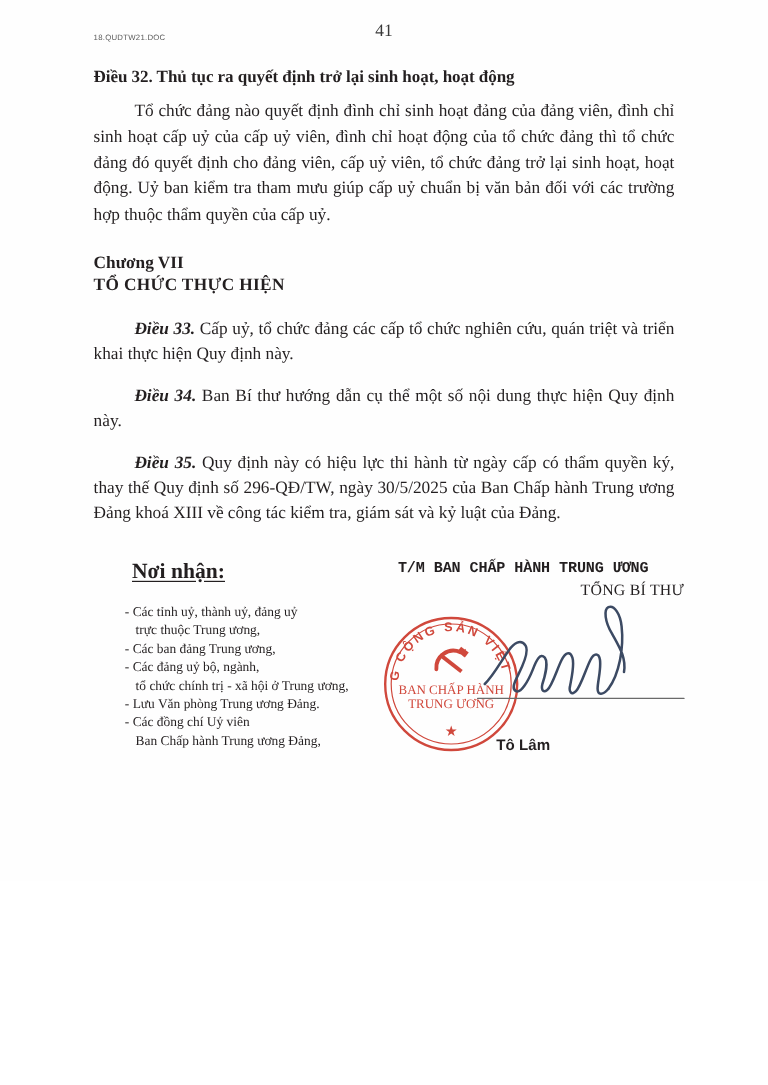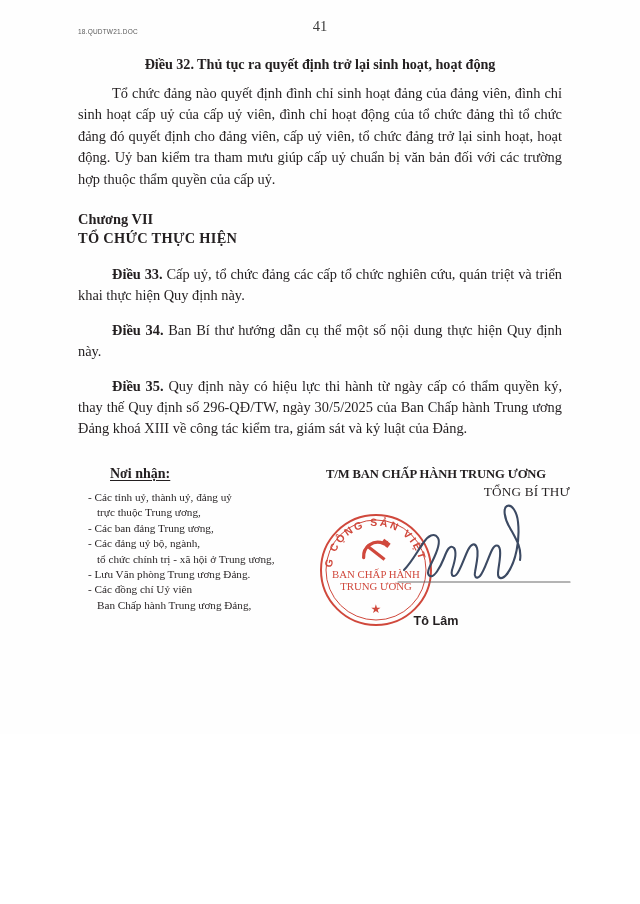--- a/index.html
+++ b/index.html
@@ -47,35 +47,36 @@
   .body-col {
     position: absolute;
     top: 56px;
     left: 78px;
     width: 484px;
   }
 
   .art-head {
     font-size: 14.2px;
     font-weight: bold;
-    text-align: center;
+    text-align: left;
     margin: 0 0 10px 0;
     letter-spacing: -0.05px;
   }
 
   p.para {
     font-size: 14.4px;
     line-height: 21.4px;
     text-align: justify;
     text-justify: inter-word;
     margin: 0 0 2px 0;
     text-indent: 34px;
   }
   p.para .lead {
     font-weight: bold;
+    font-style: italic;
   }
 
   .chapter-block {
     margin: 20px 0 16px 0;
   }
   .chapter-no {
     font-size: 14.4px;
     font-weight: bold;
     line-height: 19px;
   }
@@ -97,48 +98,48 @@
     height: 190px;
   }
 
   .recipients {
     position: absolute;
     left: 10px;
     top: 0;
     width: 230px;
   }
   .recipients-title {
-    font-size: 14px;
+    font-size: 18px;
     font-weight: bold;
     text-decoration: underline;
     text-underline-offset: 2px;
     margin: 0 0 8px 22px;
   }
   .recipients ul {
     list-style: none;
-    margin: 0;
+    margin: 16px;
     padding: 0;
   }
   .recipients li {
     font-size: 11.2px;
     line-height: 15.4px;
     padding-left: 9px;
     text-indent: -9px;
     white-space: pre-line;
   }
 
   .signer {
     position: absolute;
     right: -8px;
     top: 0;
     width: 268px;
     text-align: center;
   }
   .signer-org {
-    font-family: Liberation Serif, serif;
+    font-family: Liberation Mono, monospace;
     font-size: 12.6px;
     font-weight: bold;
     letter-spacing: -0.1px;
     line-height: 16px;
   }
   .signer-role {
     font-size: 13.2px;
     line-height: 17px;
     letter-spacing: 0.2px;
     margin-top: 1px;

